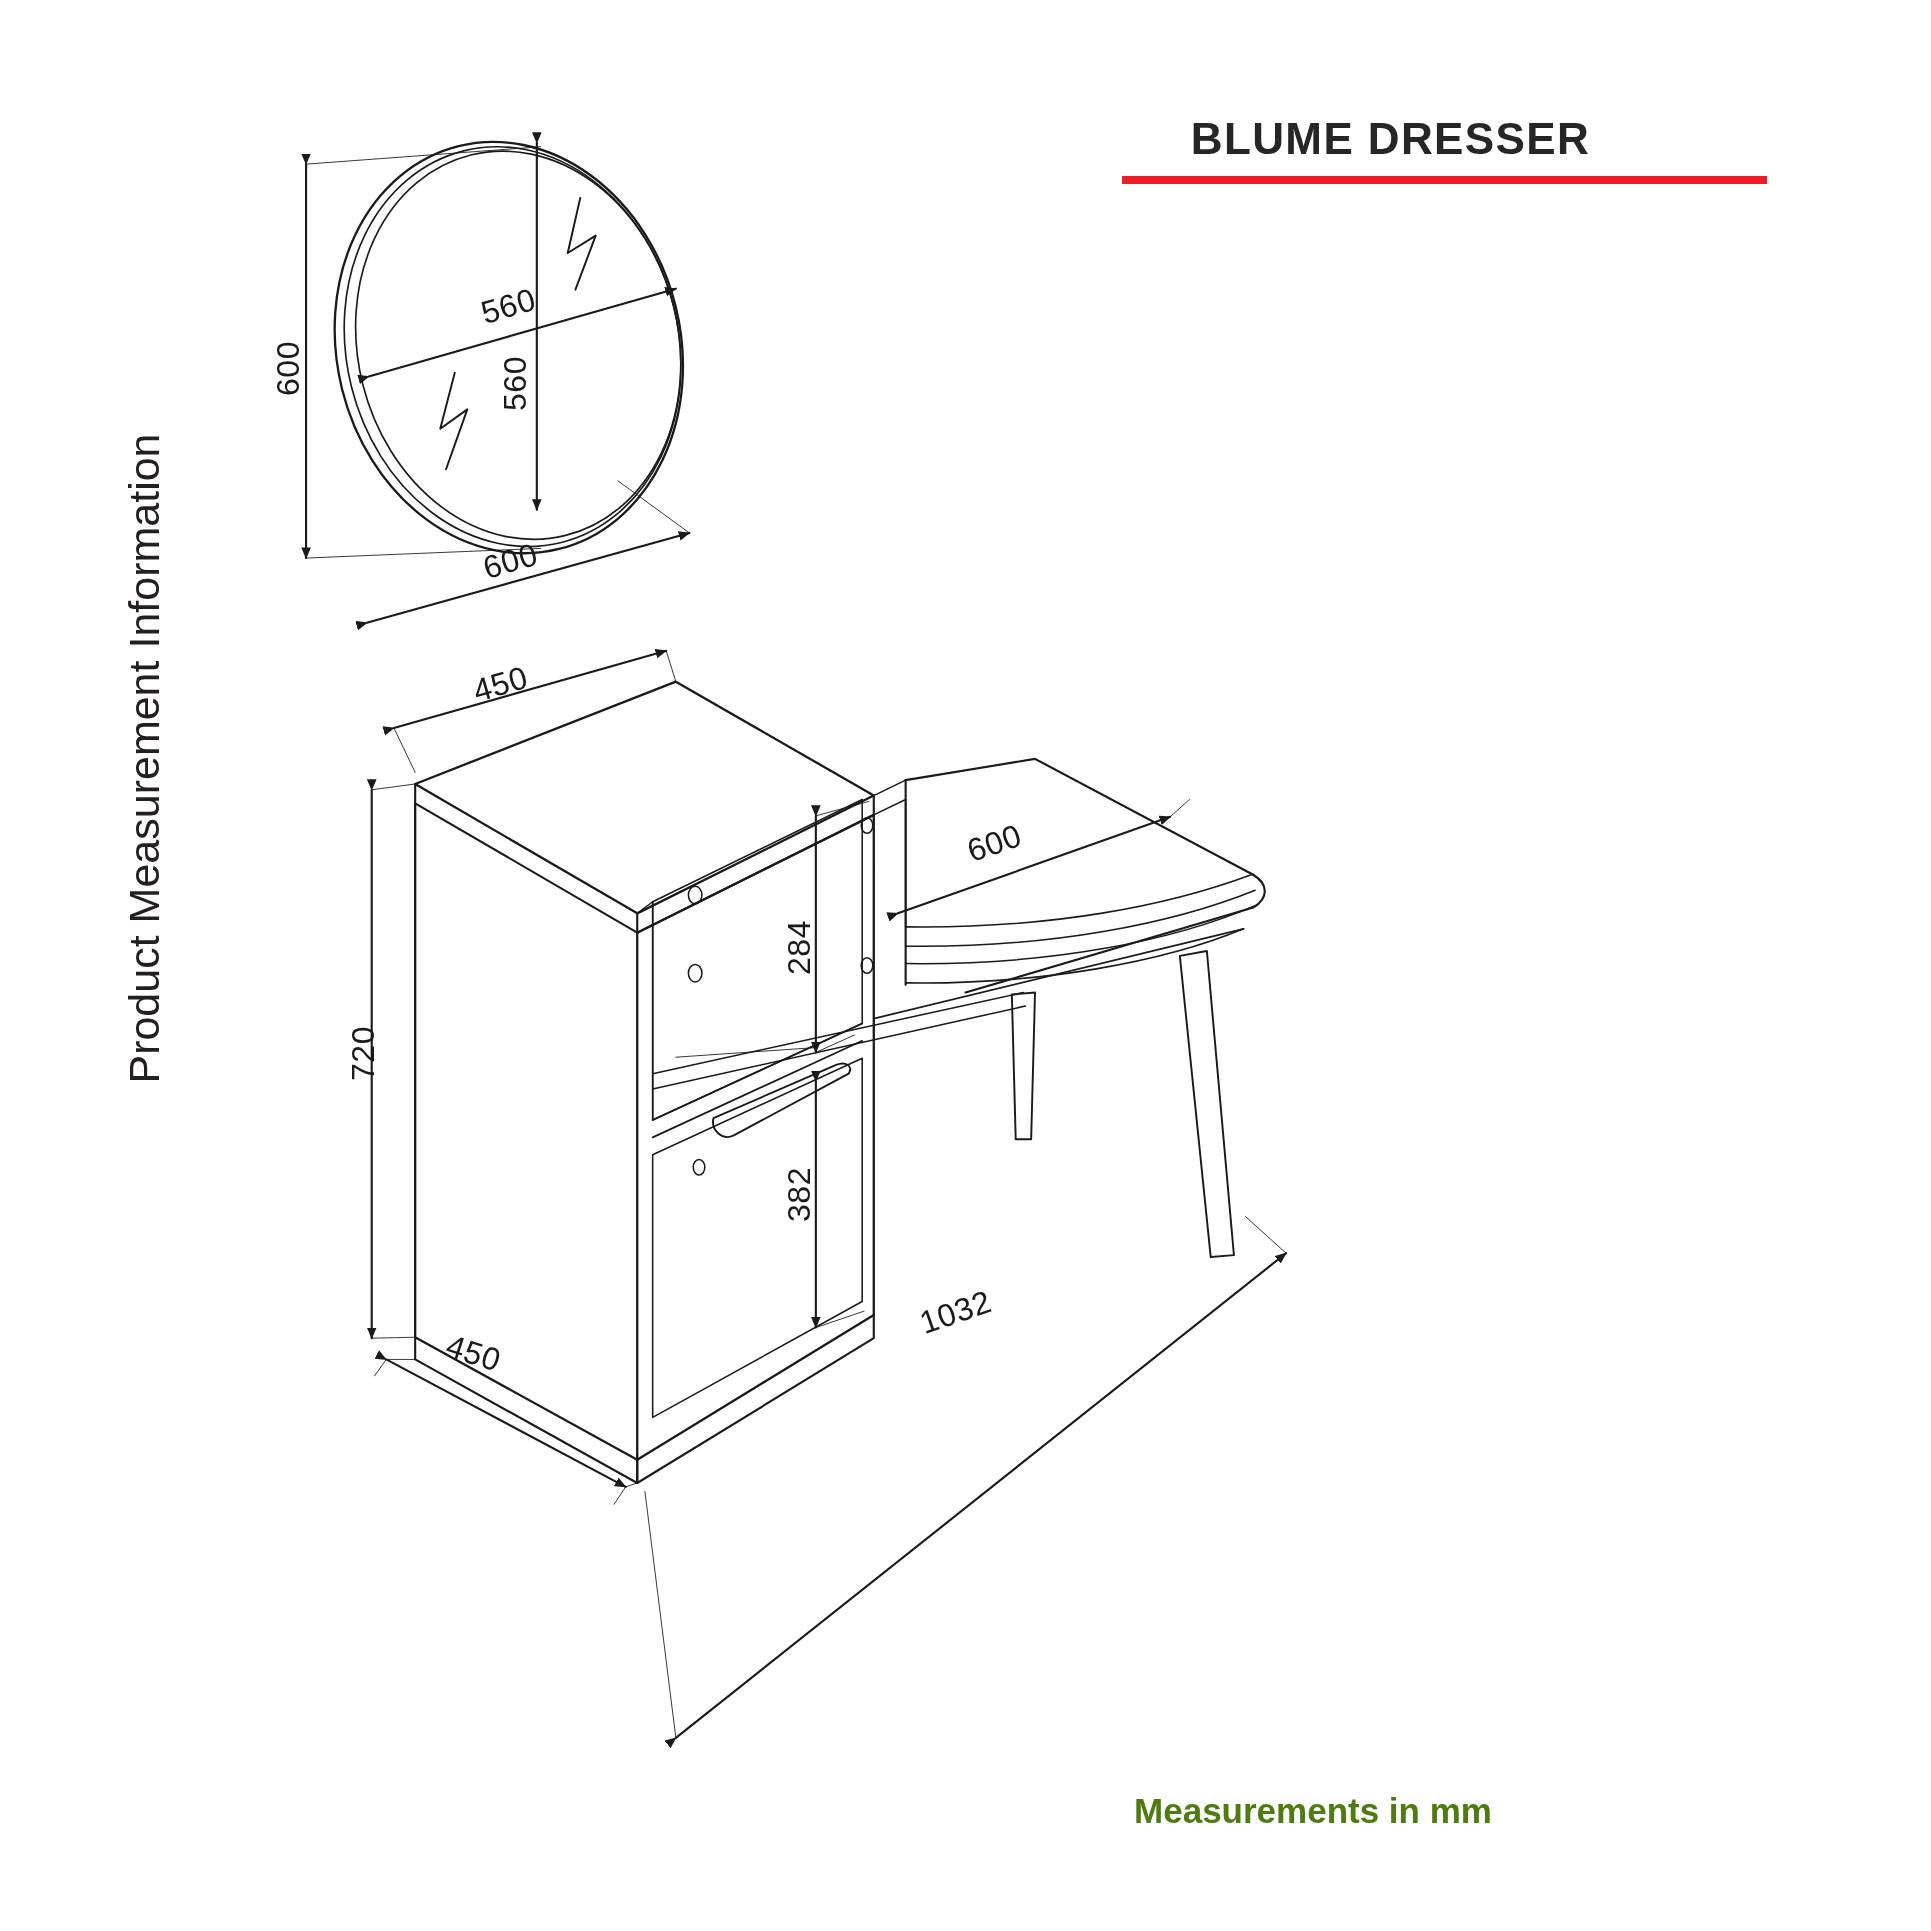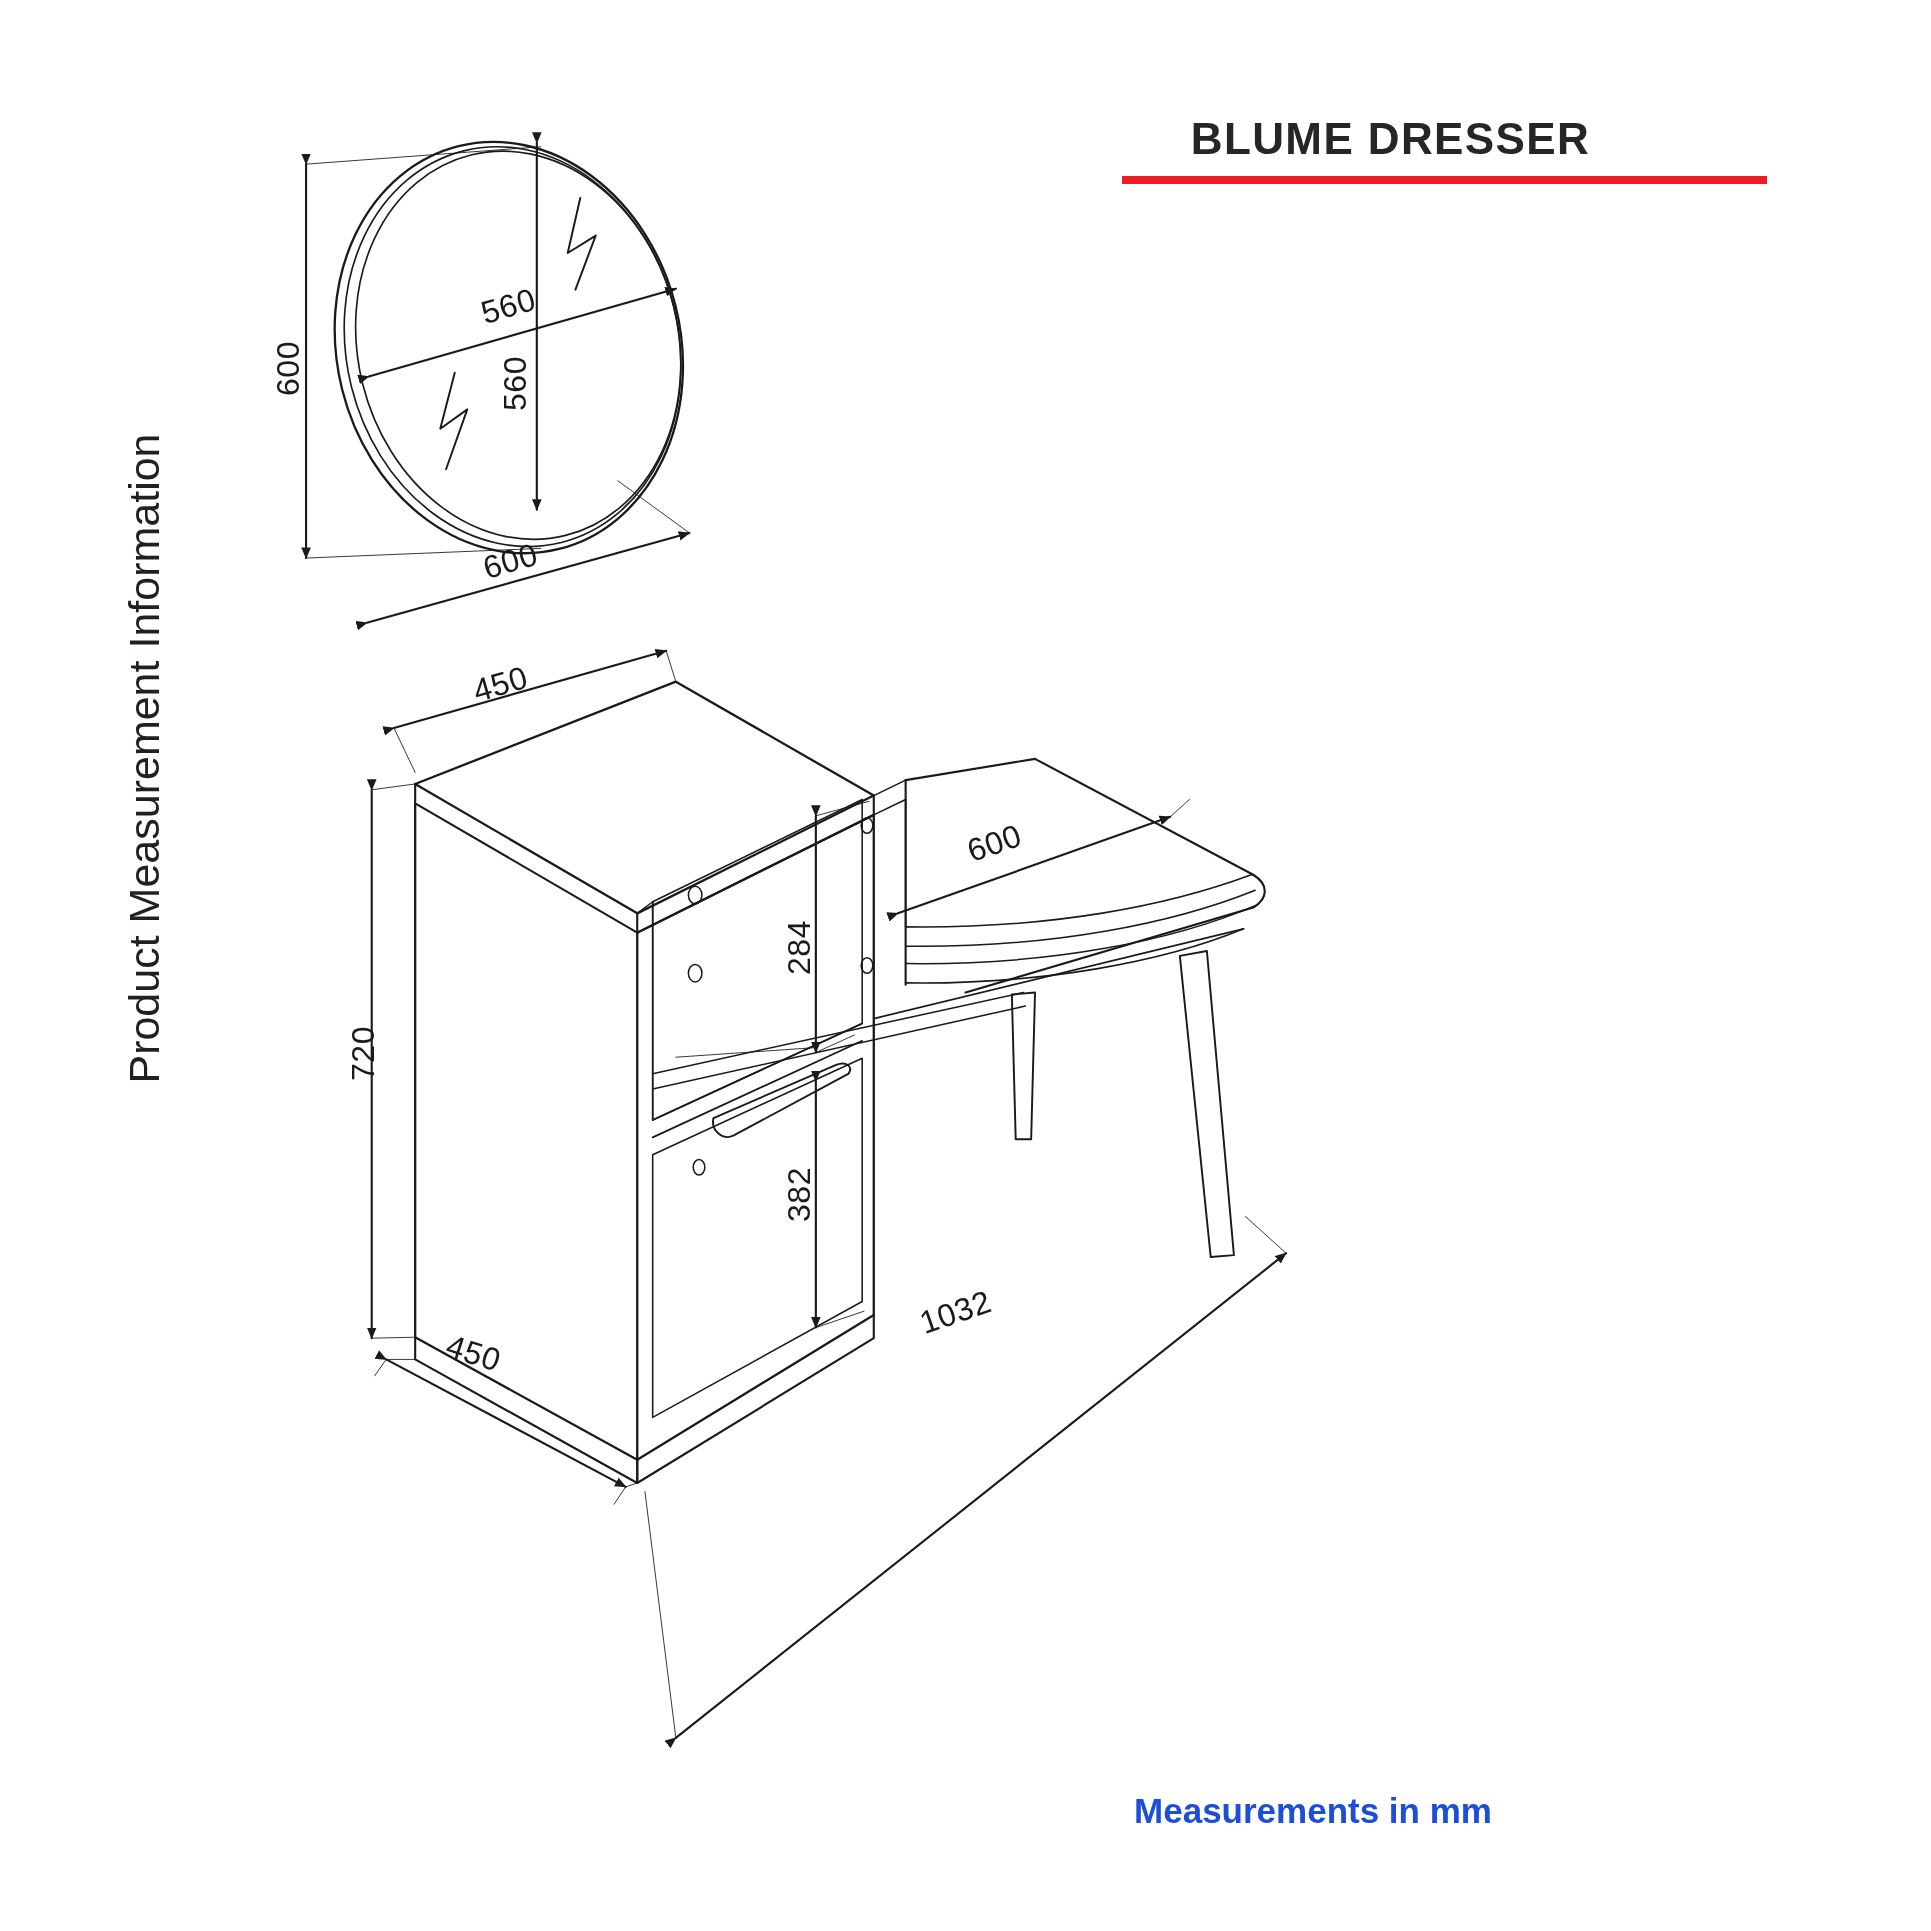--- a/index.html
+++ b/index.html
@@ -54,21 +54,21 @@
     transform-origin: center center;
     white-space: nowrap;
   }
   .footer-note {
     position: absolute;
     left: 1313px;
     top: 1791px;
     transform: translateX(-50%);
     font-size: 35px;
     font-weight: bold;
-    color: #1d4ed8;
+    color: #4d7c0f;
     white-space: nowrap;
   }
   .dim {
     position: absolute;
     font-size: 32px;
     font-weight: normal;
     color: #1a1a1a;
     white-space: nowrap;
     letter-spacing: 0.5px;
   }

